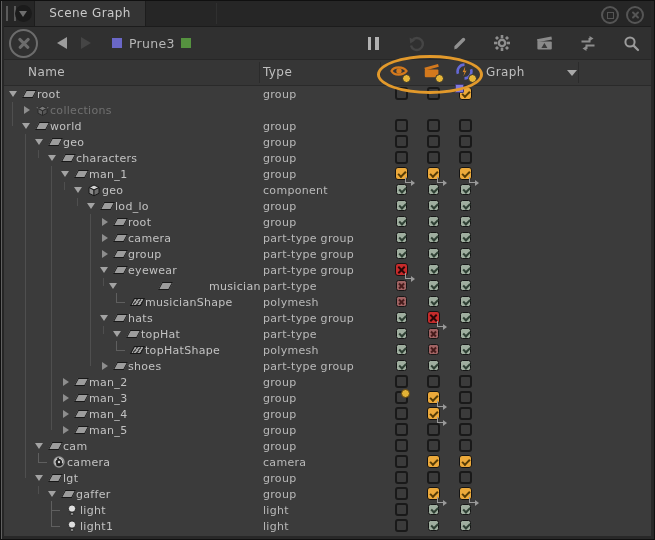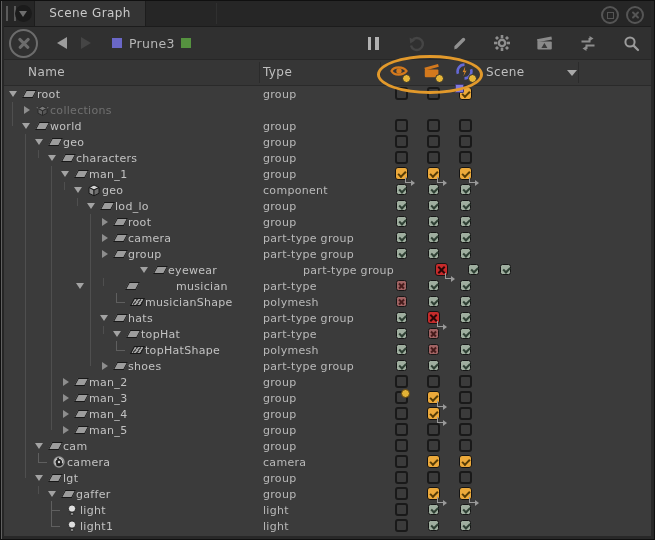--- a/index.html
+++ b/index.html
@@ -219,21 +219,21 @@
     </span>
     <span class="colicon" style="left:452px">
       <svg width="17" height="17" viewBox="0 0 17 17">
           <path d="M8.5 1.6 A6.9 6.9 0 0 0 2 10.8" fill="none" stroke="#6569d6" stroke-width="2.6"></path>
           <path d="M8.5 15.4 A6.9 6.9 0 0 0 15 6.2" fill="none" stroke="#6569d6" stroke-width="2.6"></path>
           <polygon points="9.2,3.6 6.6,9.2 8.6,8.7 7.4,13.2 10.6,7.5 8.7,7.9" fill="#e08a28"></polygon>
         </svg>
       <span class="mini"></span>
     </span>
 
-    <span class="ch-label" style="left:482px">Scene</span>
+    <span class="ch-label" style="left:482px">Graph</span>
     <span class="caret"></span>
   </div>
 
   <div class="ellipse"></div>
 
   <div class="tree" id="tree">
       <div class="guide" style="left: 8px; top: 16px; height: 24px;"></div>
       <div class="guide" style="left: 21px; top: 48px; height: 344px;"></div>
       <div class="guide" style="left: 34px; top: 64px; height: 8px;"></div>
       <div class="guide" style="left: 47px; top: 80px; height: 264px;"></div>
@@ -373,34 +373,34 @@
         <span class="tw tw-col"></span>
         <span class="ni">
           <span class="para"></span>
         </span>
         <span class="label">group</span>
         <span class="rtype">part-type group</span>
         <span class="cb cb-inh" style="left: 391px;"></span>
         <span class="cb cb-inh" style="left: 423px;"></span>
         <span class="cb cb-inh" style="left: 455px;"></span>
       </div>
-      <div class="row" style="top: 176px; padding-left: 95px; margin-left: 40px;">
+      <div class="row" style="top: 176px; padding-left: 95px;">
         <span class="tw tw-exp"></span>
         <span class="ni">
           <span class="para"></span>
         </span>
         <span class="label">eyewear</span>
         <span class="rtype">part-type group</span>
         <span class="cb cb-localx" style="left: 391px;">
           <span class="arrow"></span>
         </span>
         <span class="cb cb-inh" style="left: 423px;"></span>
         <span class="cb cb-inh" style="left: 455px;"></span>
       </div>
-      <div class="row" style="top: 192px; padding-left: 71px; gap: 36px;">
+      <div class="row" style="top: 192px; padding-left: 104px; gap: 36px;">
         <span class="tw tw-exp"></span>
         <span class="ni">
           <span class="para"></span>
         </span>
         <span class="label">musician</span>
         <span class="rtype">part-type</span>
         <span class="cb cb-inhx" style="left: 391px;"></span>
         <span class="cb cb-inh" style="left: 423px;"></span>
         <span class="cb cb-inh" style="left: 455px;"></span>
       </div>

